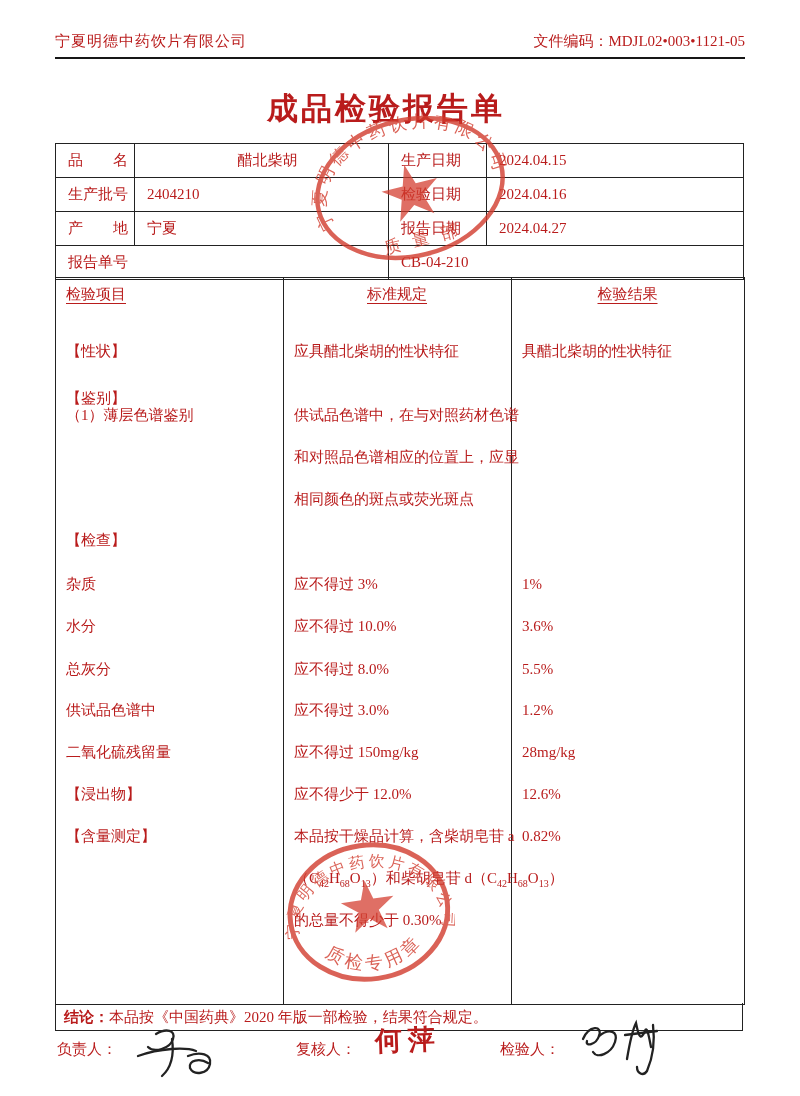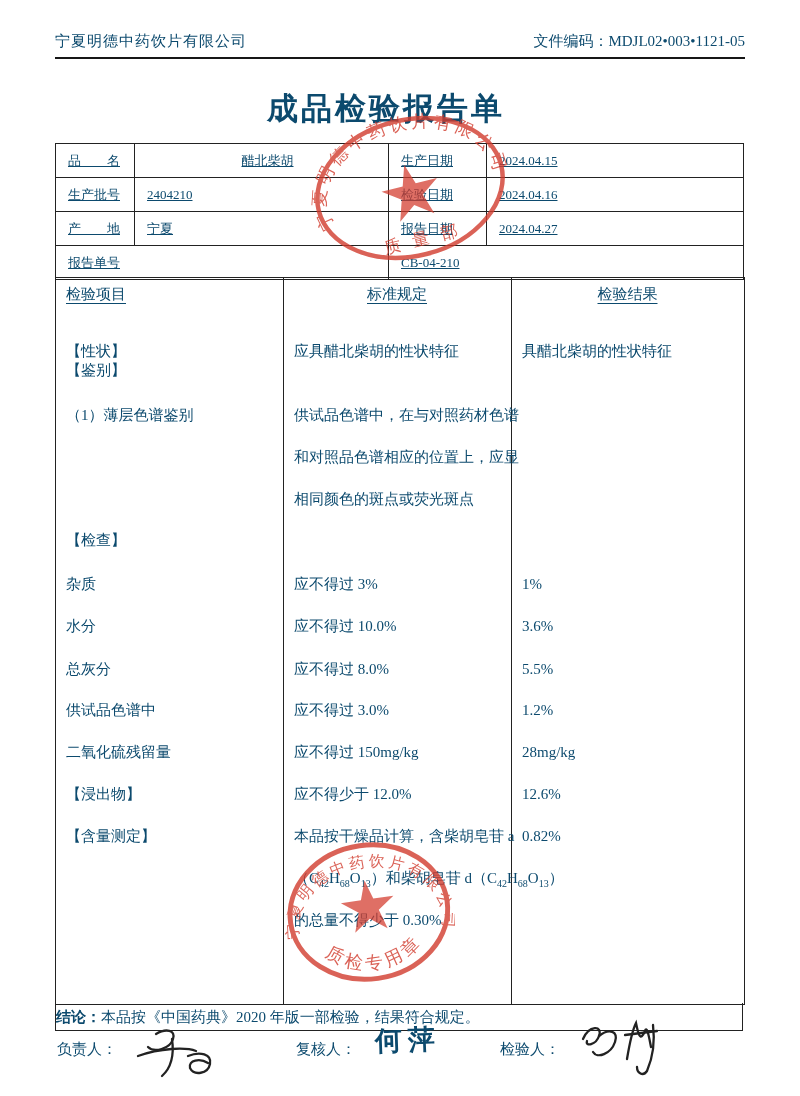--- a/index.html
+++ b/index.html
@@ -1,45 +1,45 @@
 <!DOCTYPE html>
 <html><head>
 <meta charset="utf-8">
 <style>
   html,body{margin:0;padding:0;background:#ffffff;}
   .page{position:relative;width:800px;height:1096px;background:#ffffff;overflow:hidden;
-        font-family:"Liberation Serif","DejaVu Serif",serif;color:#0c4a6e;}
+        font-family:"Liberation Serif","DejaVu Serif",serif;color:#b91c1c;}
   .abs{position:absolute;}
   
   .company{left:55px;top:32px;font-size:15px;letter-spacing:1px;}
   .doccode{right:55px;top:32px;font-size:15px;}
   .rule{left:55px;top:57px;width:690px;height:2px;background:#161616;}
   
   .title{left:0;top:88px;width:772px;text-align:center;font-size:31px;font-weight:bold;letter-spacing:3px;}
   
   .info-wrap{left:55px;top:143px;}
   table.info{border-collapse:collapse;table-layout:fixed;}
-  table.info td{border:1px solid #222;font-size:13px;padding:0 0 0 12px;height:33px;vertical-align:middle;text-decoration:underline;}
+  table.info td{border:1px solid #222;font-size:15px;padding:0 0 0 12px;height:33px;vertical-align:middle;}
   .c1{width:66px;} .c2{width:241px;text-align:center;} .c3{width:85px;} .c4{width:244px;}
   
   .insp{left:55px;top:277px;width:688px;height:726px;border:1px solid #222;}
   .vline{position:absolute;top:0;bottom:0;width:0;border-left:1px solid #222;}
   .v1{left:227px;} .v2{left:455px;}
   .ih{position:absolute;font-size:15px;text-decoration:underline;text-underline-offset:4px;}
   .ih1{left:10px;top:7px;}
   .ih2{left:227px;width:228px;text-align:center;top:7px;}
   .ih3{left:455px;width:233px;text-align:center;top:7px;}
   .it,.st,.rs{position:absolute;font-size:15px;white-space:nowrap;line-height:20px;}
   .it{left:10px;}
   .st{left:238px;}
   .rs{left:466px;}
   sub{font-size:10px;margin-top:28px;}
   
   .concl{left:55px;top:1003px;width:688px;height:28px;border:1px solid #222;border-top:none;
-         font-size:15px;line-height:28px;padding-left:0;box-sizing:border-box;}
+         font-size:15px;line-height:28px;padding-left:8px;box-sizing:border-box;}
   .concl b{font-weight:bold;}
   .siglabel{position:absolute;font-size:15px;top:1040px;}
   .sl1{left:57px;} .sl2{left:296px;} .sl3{left:500px;}
   .signame{position:absolute;left:375px;top:1022px;font-size:27px;font-weight:bold;
            transform:rotate(-2deg);letter-spacing:6px;}
   
   .stamp{position:absolute;}
   .stamp text{font-family:"Liberation Serif","DejaVu Serif",serif;}
 </style>
 </head>
@@ -87,21 +87,21 @@
     <div class="vline v2"></div>
 
     <div class="ih ih1">检验项目</div>
     <div class="ih ih2">标准规定</div>
     <div class="ih ih3">检验结果</div>
 
     <span class="it" style="top:63px">【性状】</span>
     <span class="st" style="top:63px">应具醋北柴胡的性状特征</span>
     <span class="rs" style="top:63px">具醋北柴胡的性状特征</span>
 
-    <span class="it" style="top:82px">【鉴别】</span>
+    <span class="it" style="top:110px">【鉴别】</span>
 
     <span class="it" style="top:127px">（1）薄层色谱鉴别</span>
     <span class="st" style="top:169px">和对照品色谱相应的位置上，应显</span>
     <span class="st" style="top:127px">供试品色谱中，在与对照药材色谱</span>
     <span class="st" style="top:211px">相同颜色的斑点或荧光斑点</span>
 
     <span class="it" style="top:252px">【检查】</span>
 
     <span class="it" style="top:296px">杂质</span>
     <span class="st" style="top:296px">应不得过 3%</span>

